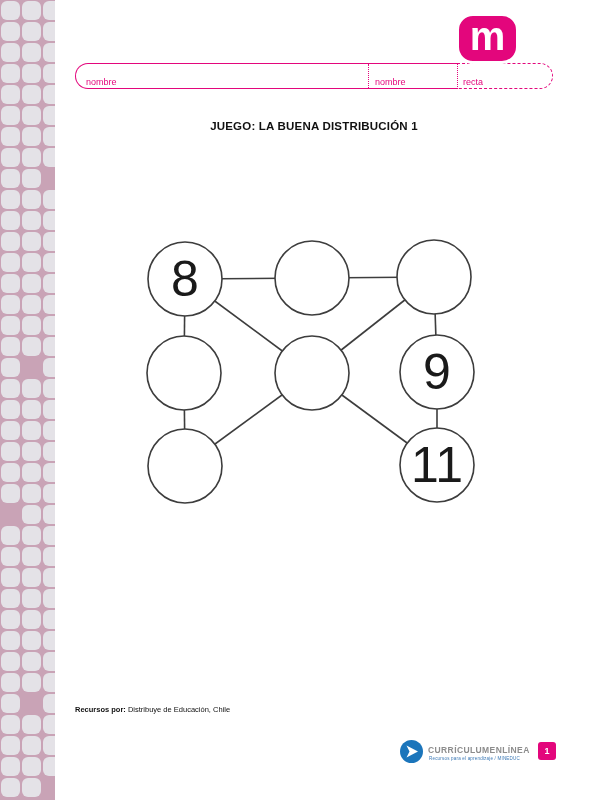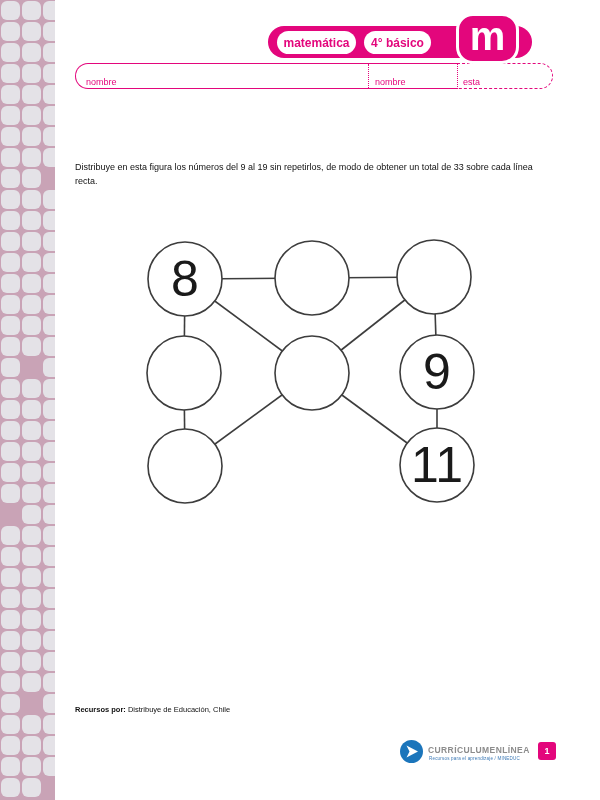--- a/index.html
+++ b/index.html
@@ -170,40 +170,36 @@
       <div class="tile" style="left: 1px; top: 736px;"></div>
       <div class="tile" style="left: 22px; top: 736px;"></div>
       <div class="tile" style="left: 43px; top: 736px;"></div>
       <div class="tile" style="left: 1px; top: 757px;"></div>
       <div class="tile" style="left: 22px; top: 757px;"></div>
       <div class="tile" style="left: 43px; top: 757px;"></div>
       <div class="tile" style="left: 1px; top: 778px;"></div>
       <div class="tile" style="left: 22px; top: 778px;"></div>
     </div>
 
-  <div class="header-band">
-    <span class="badge subject">matemática</span>
-    <span class="badge grade">4° básico</span>
-  </div>
 
   <div class="logo-m">
     <span>m</span>
   </div>
 
   <div class="form-row">
     <div class="form-left"></div>
     <div class="form-right"></div>
     <div class="divider-curso"></div>
     <span class="field-label nombre">nombre</span>
     <span class="field-label curso">nombre</span>
-    <span class="field-label fecha">esta</span>
+    <span class="field-label fecha">recta</span>
   </div>
 
-
-  <p class="instructions">Distribuye en esta figura los números del 9 al 19 sin repetirlos, de modo de obtener un total de 33 sobre cada línea recta.</p>
+  <h1 class="title">JUEGO: LA BUENA DISTRIBUCIÓN 1</h1>
+
 
   <svg class="diagram" id="diagram" width="336" height="270" viewBox="0 0 336 270">
       <line x1="45" y1="44" x2="172" y2="43" stroke="#3d3d3d" stroke-width="1.6"></line>
       <line x1="172" y1="43" x2="294" y2="42" stroke="#3d3d3d" stroke-width="1.6"></line>
       <line x1="45" y1="44" x2="44" y2="138" stroke="#3d3d3d" stroke-width="1.6"></line>
       <line x1="44" y1="138" x2="45" y2="231" stroke="#3d3d3d" stroke-width="1.6"></line>
       <line x1="294" y1="42" x2="297" y2="137" stroke="#3d3d3d" stroke-width="1.6"></line>
       <line x1="297" y1="137" x2="297" y2="230" stroke="#3d3d3d" stroke-width="1.6"></line>
       <line x1="45" y1="44" x2="172" y2="138" stroke="#3d3d3d" stroke-width="1.6"></line>
       <line x1="294" y1="42" x2="172" y2="138" stroke="#3d3d3d" stroke-width="1.6"></line>

